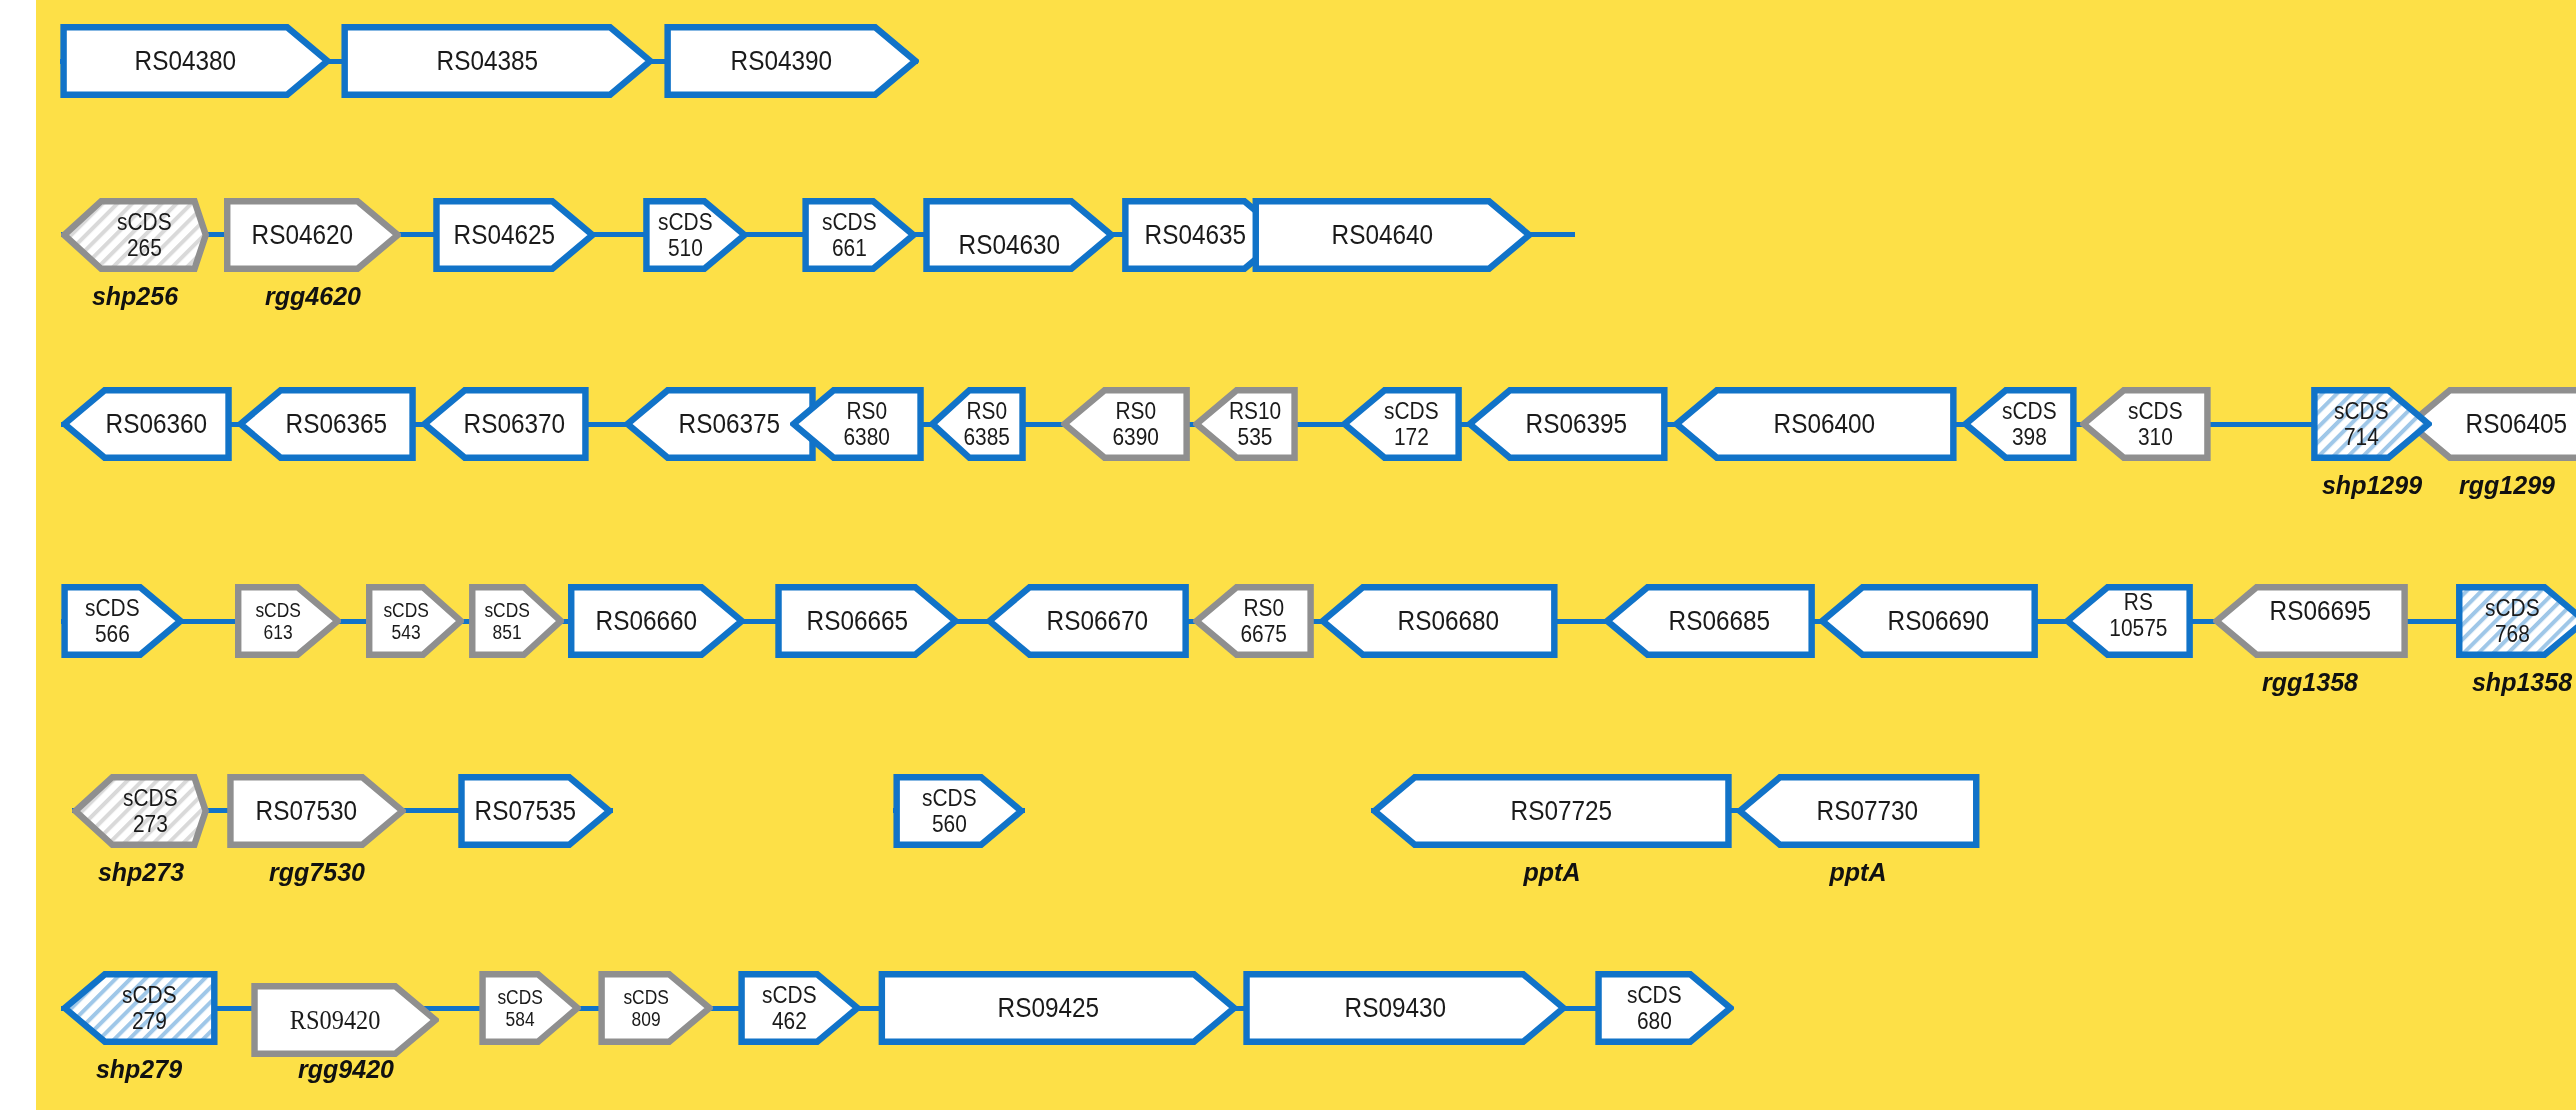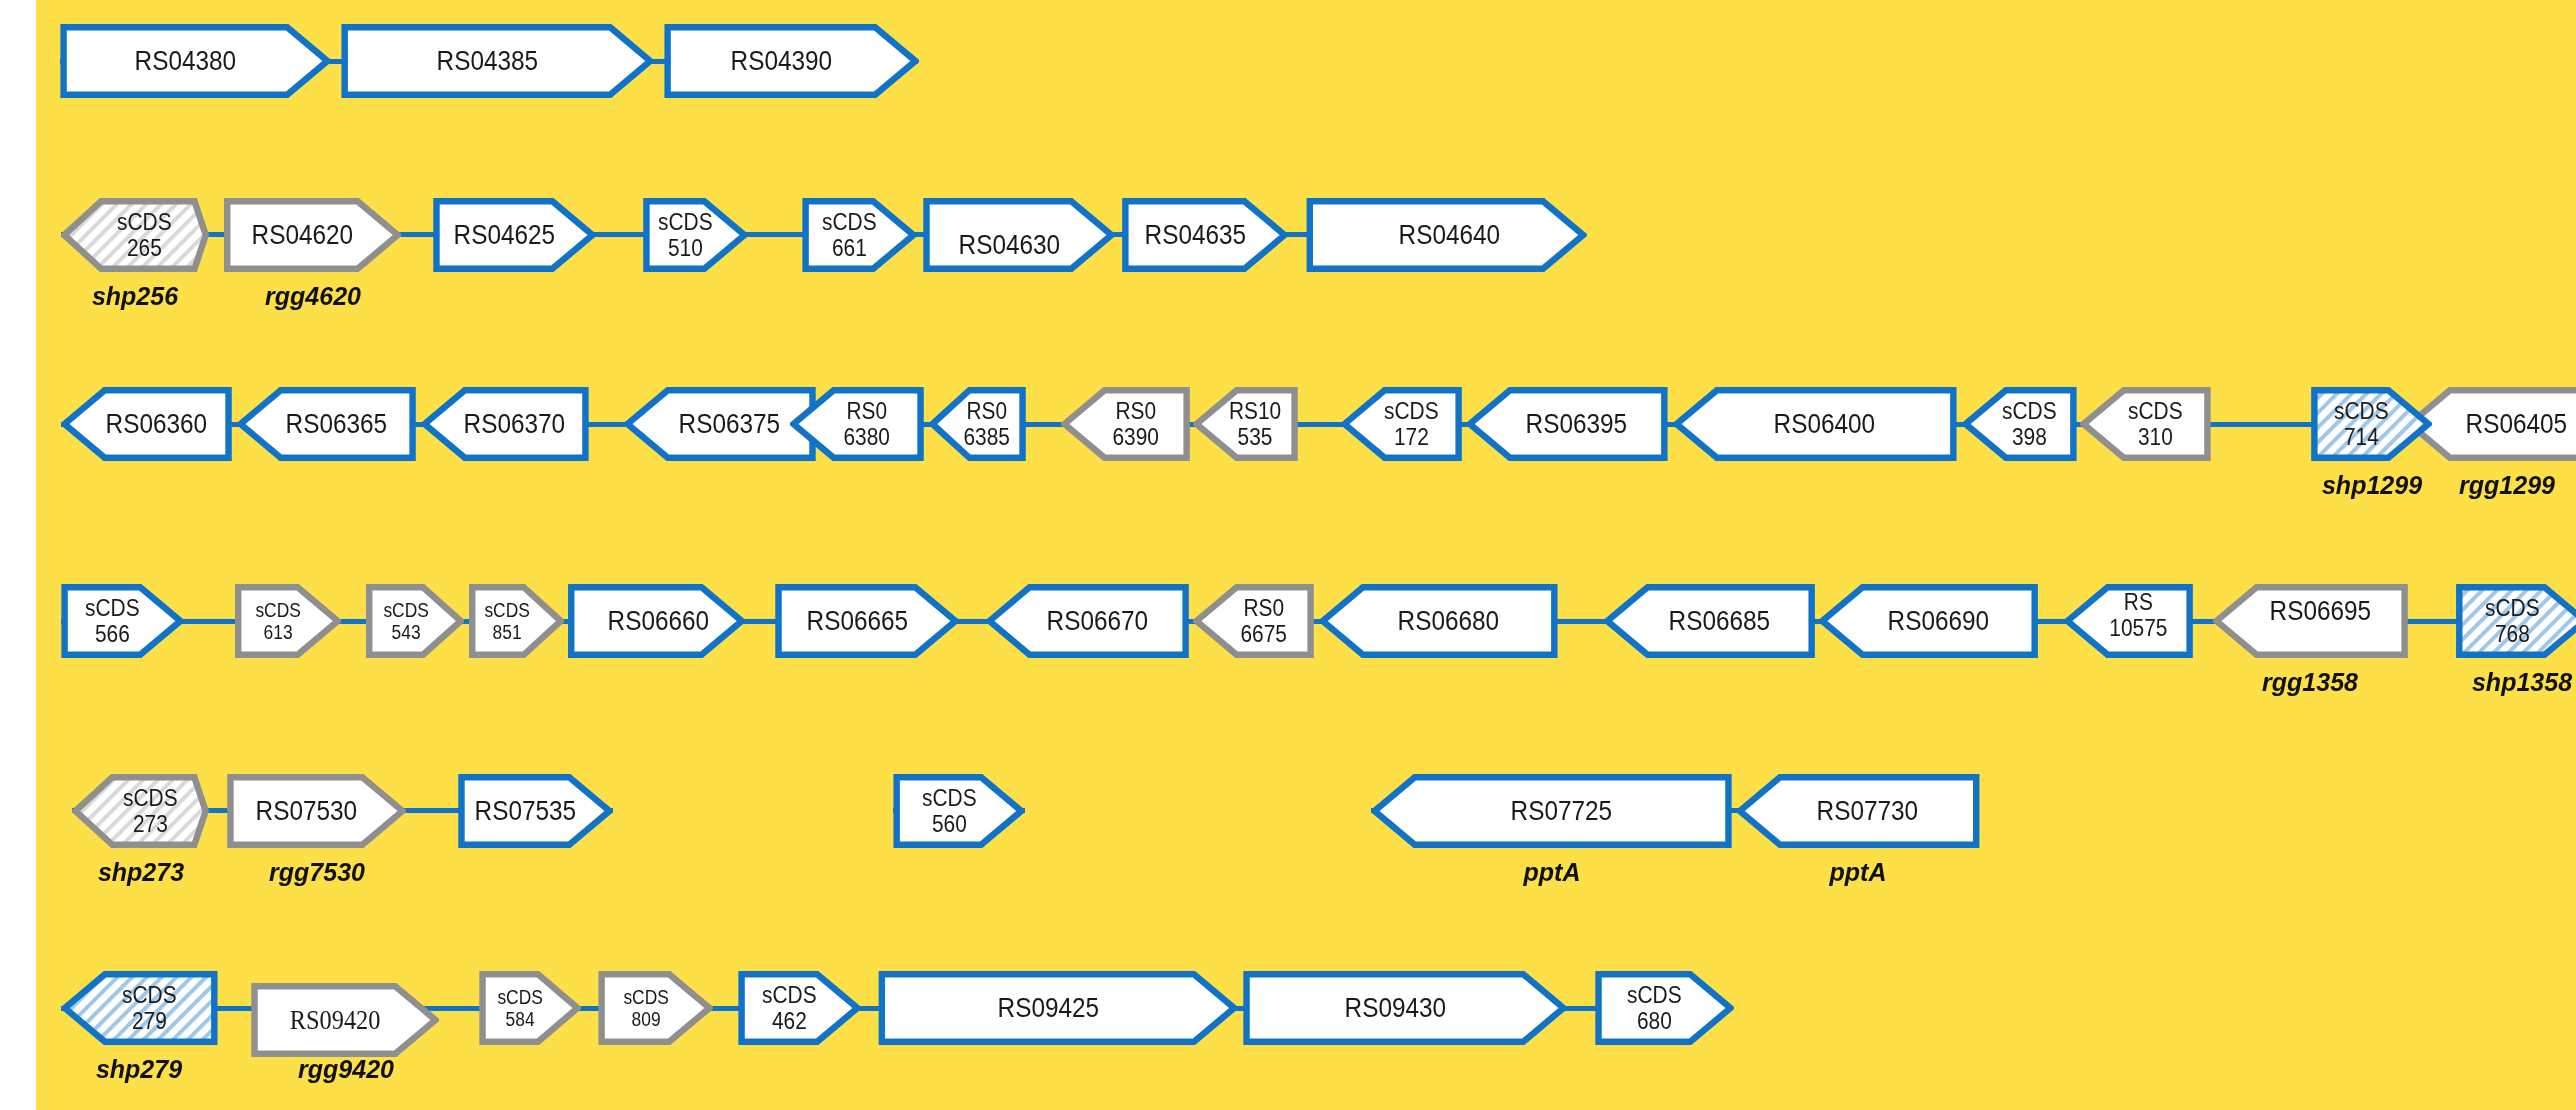--- a/index.html
+++ b/index.html
@@ -124,21 +124,21 @@
     <div class="gene" style="left: 1086px; top: 198px; width: 166px; height: 74px;">
       <svg width="166" height="74" viewBox="0 0 206 92">
         <polygon points="4,4 152,4 202,46 152,88 4,88" fill="#ffffff" stroke="#1173C8" stroke-width="8" stroke-linejoin="miter"></polygon>
       </svg>
       <div class="gtxt" style="padding-right: 19.4px;">
         <div class="txt t-one">
           <div>RS04635</div>
         </div>
       </div>
     </div>
-    <div class="gene" style="left: 1270px; top: 198px; width: 281px; height: 74px; padding-left: 26px;">
+    <div class="gene" style="left: 1216px; top: 198px; width: 281px; height: 74px;">
       <svg width="281" height="74" viewBox="0 0 348 92">
         <polygon points="4,4 294,4 344,46 294,88 4,88" fill="#ffffff" stroke="#1173C8" stroke-width="8" stroke-linejoin="miter"></polygon>
       </svg>
       <div class="gtxt" style="padding-right: 19.4px;">
         <div class="txt t-one">
           <div>RS04640</div>
         </div>
       </div>
     </div>
     <div class="cluster-line" style="left: 25px; width: 2545px; top: 422px; background: rgb(17, 115, 200);"></div>
@@ -346,21 +346,21 @@
       <svg width="95" height="74" viewBox="0 0 118 92">
         <polygon points="4,4 68,4 114,46 68,88 4,88" fill="#ffffff" stroke="#8F8F8F" stroke-width="8" stroke-linejoin="miter"></polygon>
       </svg>
       <div class="gtxt" style="padding-right: 18.6px;">
         <div class="txt t-small">
           <div>sCDS</div>
           <div>851</div>
         </div>
       </div>
     </div>
-    <div class="gene" style="left: 532px; top: 584px; width: 177px; height: 74px; padding-left: 24px;">
+    <div class="gene" style="left: 532px; top: 584px; width: 177px; height: 74px;">
       <svg width="177" height="74" viewBox="0 0 220 92">
         <polygon points="4,4 166,4 216,46 166,88 4,88" fill="#ffffff" stroke="#1173C8" stroke-width="8" stroke-linejoin="miter"></polygon>
       </svg>
       <div class="gtxt" style="padding-right: 19.4px;">
         <div class="txt t-one">
           <div>RS06660</div>
         </div>
       </div>
     </div>
     <div class="gene" style="left: 739px; top: 584px; width: 184px; height: 74px;">

